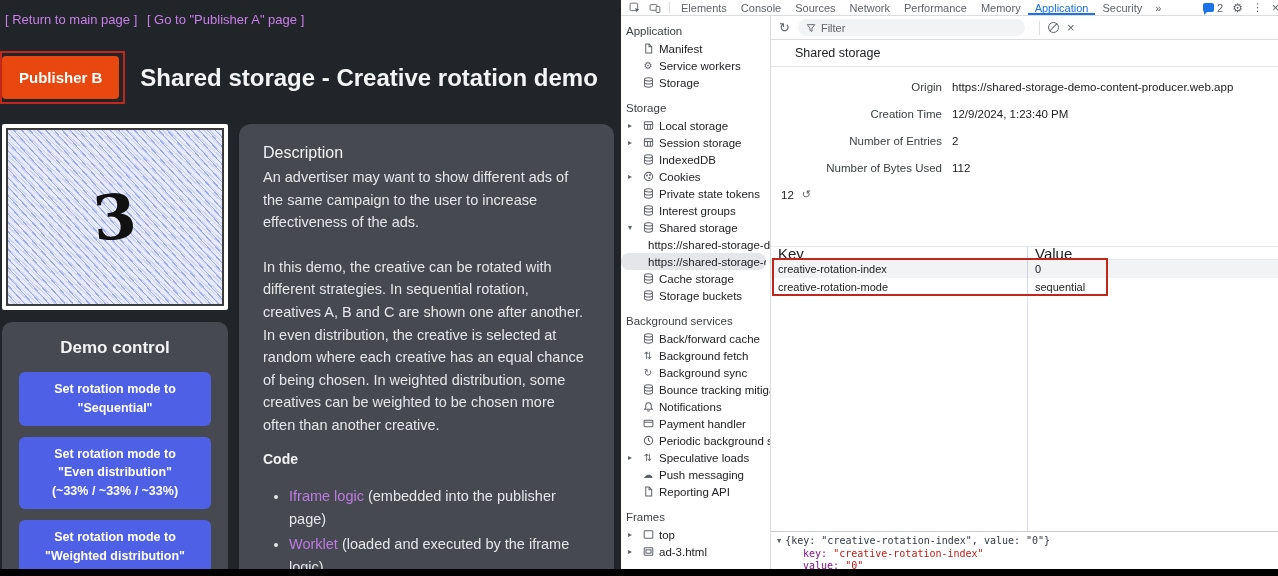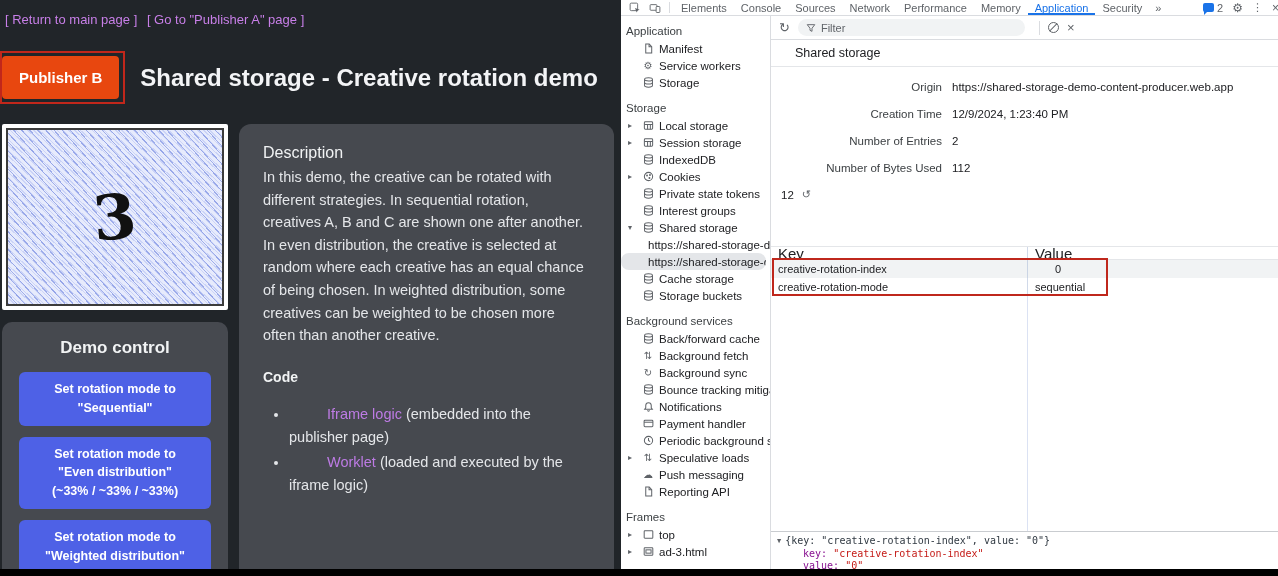--- a/index.html
+++ b/index.html
@@ -28,21 +28,21 @@
   .demo-title { text-align:center; font-weight:bold; font-size:17px; color:#f1f3f4; margin:4px 0 14px; }
   .demo-btn { display:block; width:100%; background:#4e61e6; color:#fff; font-weight:bold; font-size:12.5px; line-height:1.5;
     text-align:center; border:none; border-radius:6px; padding:8px 4px; margin-bottom:11px; white-space:pre-line; font-family:inherit; cursor:pointer; }
   .desc-panel { margin-left:11px; width:375px; background:#46494f; border-radius:12px; padding:16px 24px 18px; color:#e4e6e9; }
   .desc-title { font-size:16px; font-weight:normal; color:#f1f3f4; margin:4px 0 4px; }
   .desc-panel p { font-size:14.5px; line-height:1.56; margin-bottom:22px; }
   .desc-panel p:nth-of-type(2) { margin-bottom:10px; }
   .code-title { font-size:14px; font-weight:bold; color:#f1f3f4; margin:14px 0 18px; }
   .code-list { margin-left:26px; font-size:14.5px; line-height:1.6; }
   .code-list li { margin-bottom:2px; }
-  .code-list a { color:#bd7be4; text-decoration:none;margin-left:38px; }
+  .code-list a { color:#bd7be4; text-decoration:none; }
 
   
   .devtools { position:absolute; left:621px; top:0; width:657px; height:569px; background:#fff; color:#202124; font-size:11px; }
   .tabbar { height:16px; display:flex; align-items:stretch; border-bottom:1px solid #dadce0; padding-left:4px; background:#fff; overflow:hidden; }
   .tbi { display:flex; align-items:center; padding:0 4px; color:#5f6368; }
   .ti { width:12px; height:12px; stroke:#5f6368; fill:none; stroke-width:1.2; }
   .tb-sep { width:1px; background:#dadce0; margin:2px 4px; }
   .tab { display:flex; align-items:center; padding:0 7px; color:#5f6368; font-size:11px; cursor:pointer; white-space:nowrap; }
   .tab.active { color:#1a73e8; box-shadow:inset 0 -2px 0 #1a73e8; }
   .tab-more { display:flex; align-items:center; padding:0 6px; color:#5f6368; font-size:11px; }
@@ -80,21 +80,21 @@
   .fields { padding-top:6px; }
   .field { display:flex; align-items:center; height:27px; font-size:11.5px; }
   .f-label { width:171px; text-align:right; color:#3c4043; display:flex; justify-content:flex-end; align-items:center; gap:4px; flex:0 0 auto; }
   .f-value { margin-left:10px; color:#202124; display:flex; align-items:center; gap:8px; }
   .info-i { width:10px; height:10px; border:1px solid #5f6368; border-radius:50%; font-size:7px; display:flex; align-items:center; justify-content:center; color:#5f6368; font-style:italic; font-family:"Liberation Serif", serif; }
   .reset { color:#5f6368; font-size:11px; cursor:pointer; }
 
   .grid { position:absolute; top:230px; left:0; right:0; bottom:38px; display:flex; flex-direction:column; border-top:1px solid #e4e6e9; }
   .g-head { display:flex; height:13px; border-bottom:1px solid #e4e6e9; font-size:15px; color:#202124; flex:0 0 auto; }
   .g-row { display:flex; height:18px; font-size:11px; align-items:center; flex:0 0 auto; }
-  .g-row.odd { background:#f1f3f4;gap:20px; }
+  .g-row.odd { background:#f1f3f4; }
   .gc-key { width:257px; padding-left:7px; border-right:1px solid rgba(170,185,215,0.55); align-self:stretch; display:flex; align-items:center; overflow:hidden; }
   .gc-val { flex:1; padding-left:7px; display:flex; align-items:center; overflow:hidden; }
   .g-fill { flex:1; position:relative; }
   .g-fill::before { content:""; position:absolute; left:256px; top:0; bottom:0; width:1px; background:#dbe2f3; }
   .redbox { position:absolute; top:242px; left:1px; width:336px; height:38px; border:2px solid #bf271c; z-index:5; pointer-events:none; }
 
   .preview { position:absolute; left:0; right:0; bottom:0; height:38px; border-top:1px solid #c9ccd0; background:#fff;
     font-family:"DejaVu Sans Mono", monospace; font-size:10px; padding:3px 0 0 6px; line-height:1.25; }
   .pv-sum { display:flex; align-items:center; gap:4px; color:#303942; white-space:nowrap; }
   .pv-exp { font-size:7px; color:#5f6368; }
@@ -135,20 +135,21 @@
 "Even distribution"
 (~33% / ~33% / ~33%)</button>
         <button class="demo-btn">Set rotation mode to
 "Weighted distribution"
 (70% / 20% / 10%)</button>
       </div>
     </div>
 
     <div class="desc-panel">
       <h2 class="desc-title">Description</h2>
+      <p>An advertiser may want to show different ads of the same campaign to the user to increase effectiveness of the ads.</p>
       <p>In this demo, the creative can be rotated with different strategies. In sequential rotation, creatives A, B and C are shown one after another. In even distribution, the creative is selected at random where each creative has an equal chance of being chosen. In weighted distribution, some creatives can be weighted to be chosen more often than another creative.</p>
       <h2 class="code-title">Code</h2>
       <ul class="code-list">
         <li><a href="#">Iframe logic</a><span> (embedded into the publisher page)</span></li>
         <li><a href="#">Worklet</a><span> (loaded and executed by the iframe logic)</span></li>
       </ul>
     </div>
   </div>
 </div>
 

